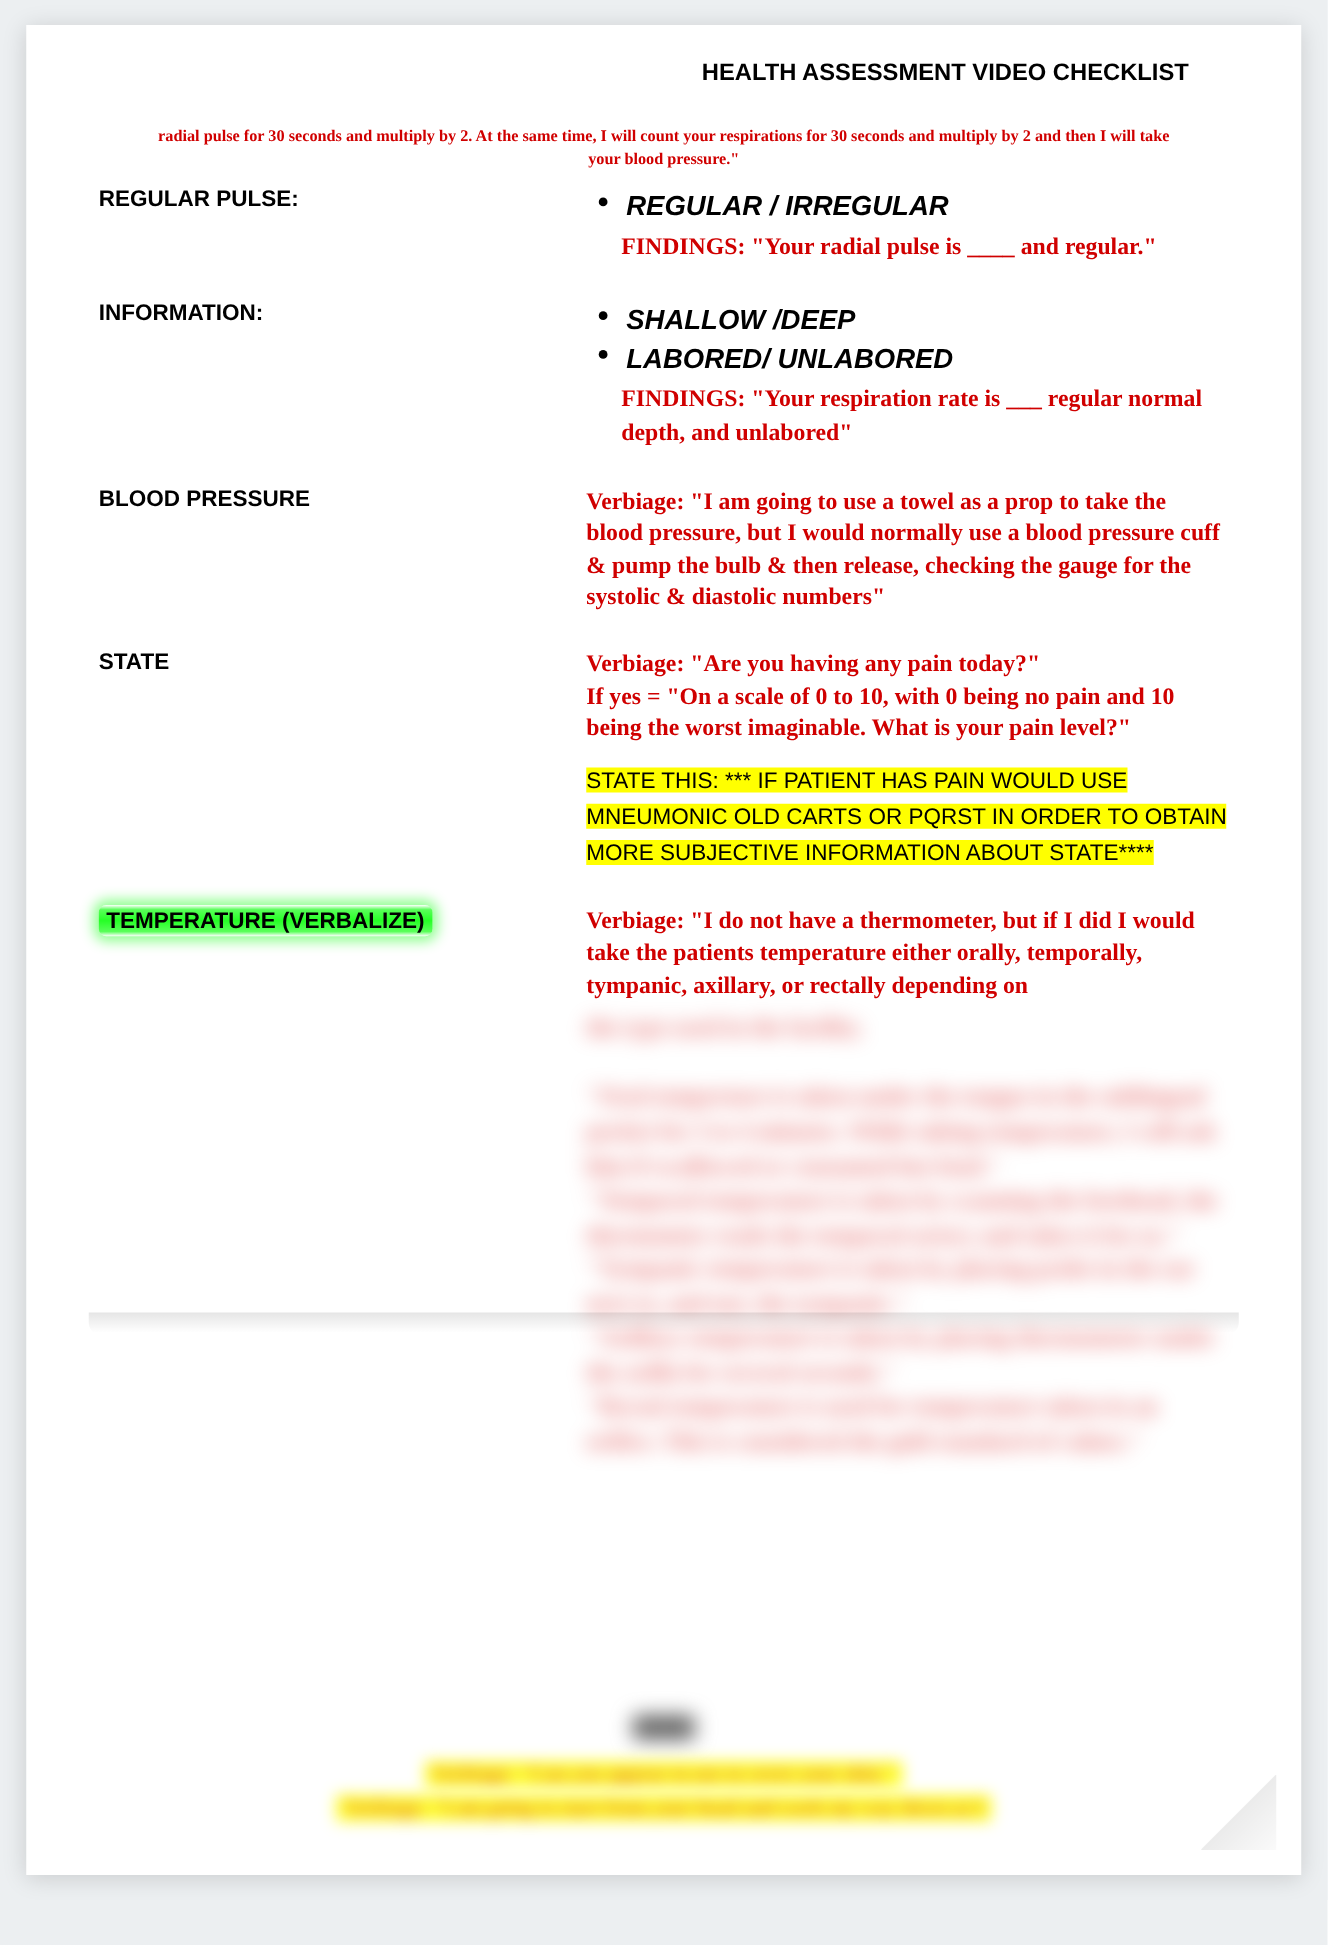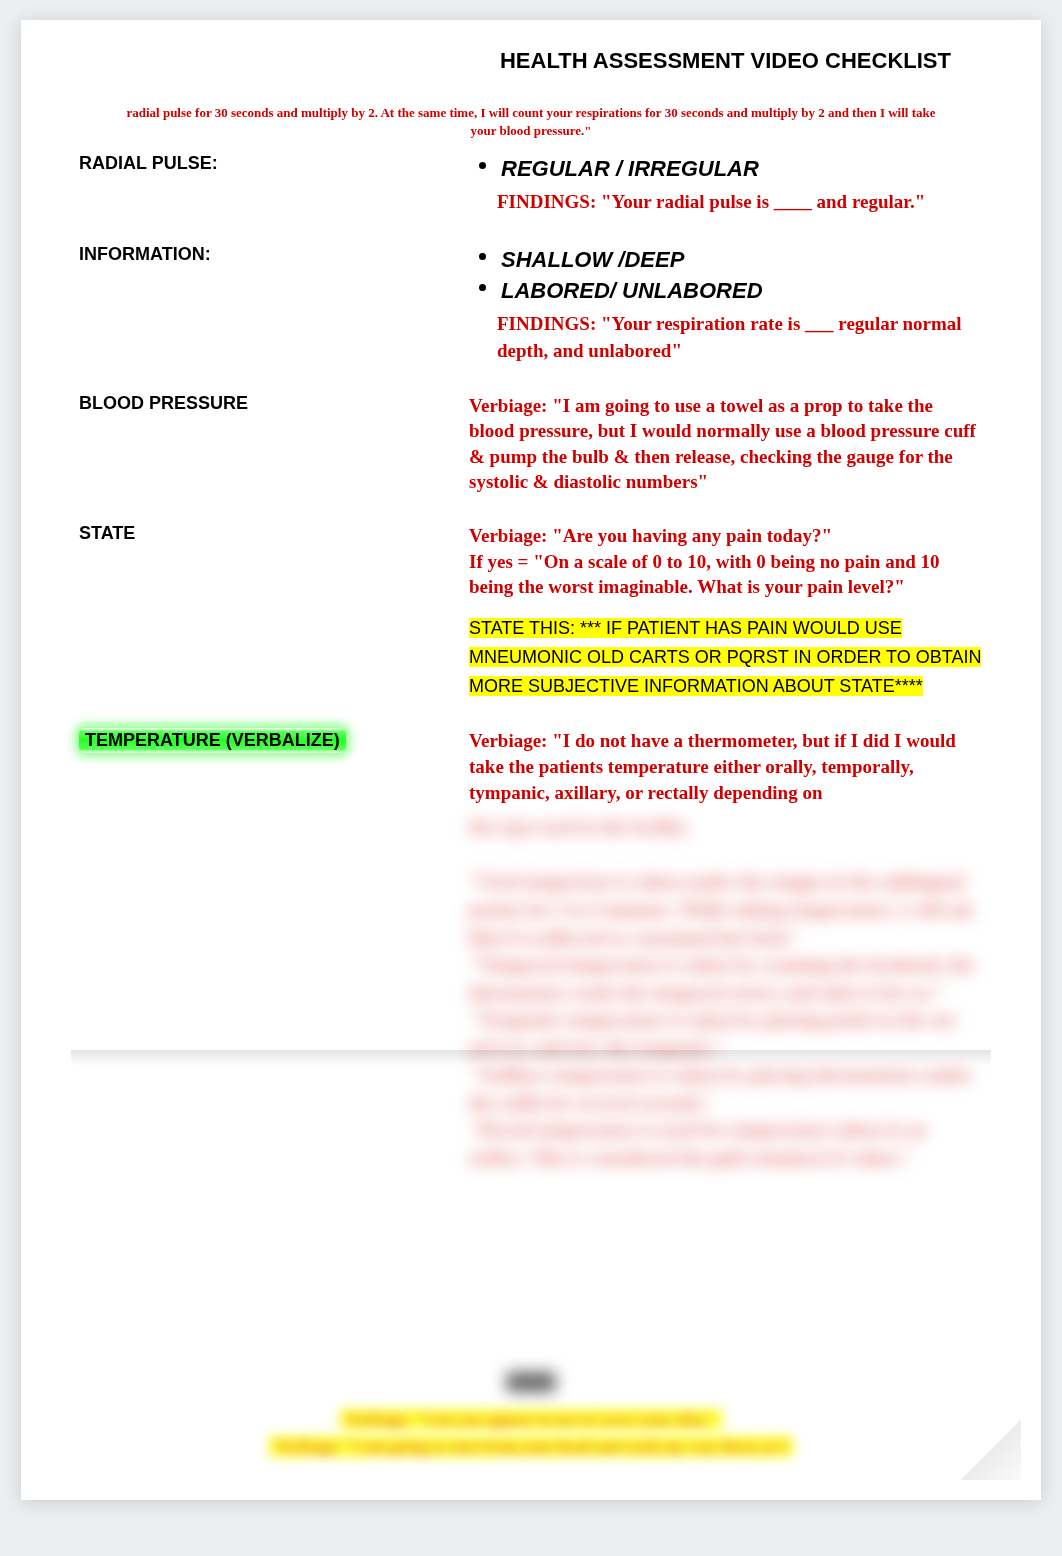--- a/index.html
+++ b/index.html
@@ -12,21 +12,21 @@
     width:1020px;
     margin:20px auto;
     background:#fff;
     box-shadow:0 2px 18px rgba(0,0,0,.15);
     padding:0 0 40px 0;
     position:relative;
     min-height:1480px;
   }
   .header{
     font-family:"Segoe UI","Helvetica Neue",Arial,sans-serif;
-    font-size:22px;
+    font-size:19px;
     font-weight:700;
     text-align:right;
     padding:28px 90px 30px 0;
     color:#000;
   }
   .intro{
     color:#d00000;
     font-weight:700;
     text-align:center;
     font-size:13px;
@@ -140,21 +140,21 @@
   <div class="header">
     <span>HEALTH ASSESSMENT VIDEO CHECKLIST</span>
   </div>
 
   <div class="intro">radial pulse for 30 seconds and multiply by 2. At the same time, I will count your respirations for 30 seconds and multiply by 2 and then I will take your blood pressure."</div>
 
   <table>
 
     <tbody>
         <tr>
-      <td class="left"><span>RADIAL PULSE:</span></td>
+      <td class="left"><span>REGULAR PULSE:</span></td>
       <td class="right">
         <ul>
           <li>REGULAR / IRREGULAR</li>
         </ul>
         <div class="red-find">FINDINGS: "Your radial pulse is ____ and regular."</div>
       </td>
     </tr>
 
     <tr>
       <td class="left"><span>INFORMATION:</span></td>

